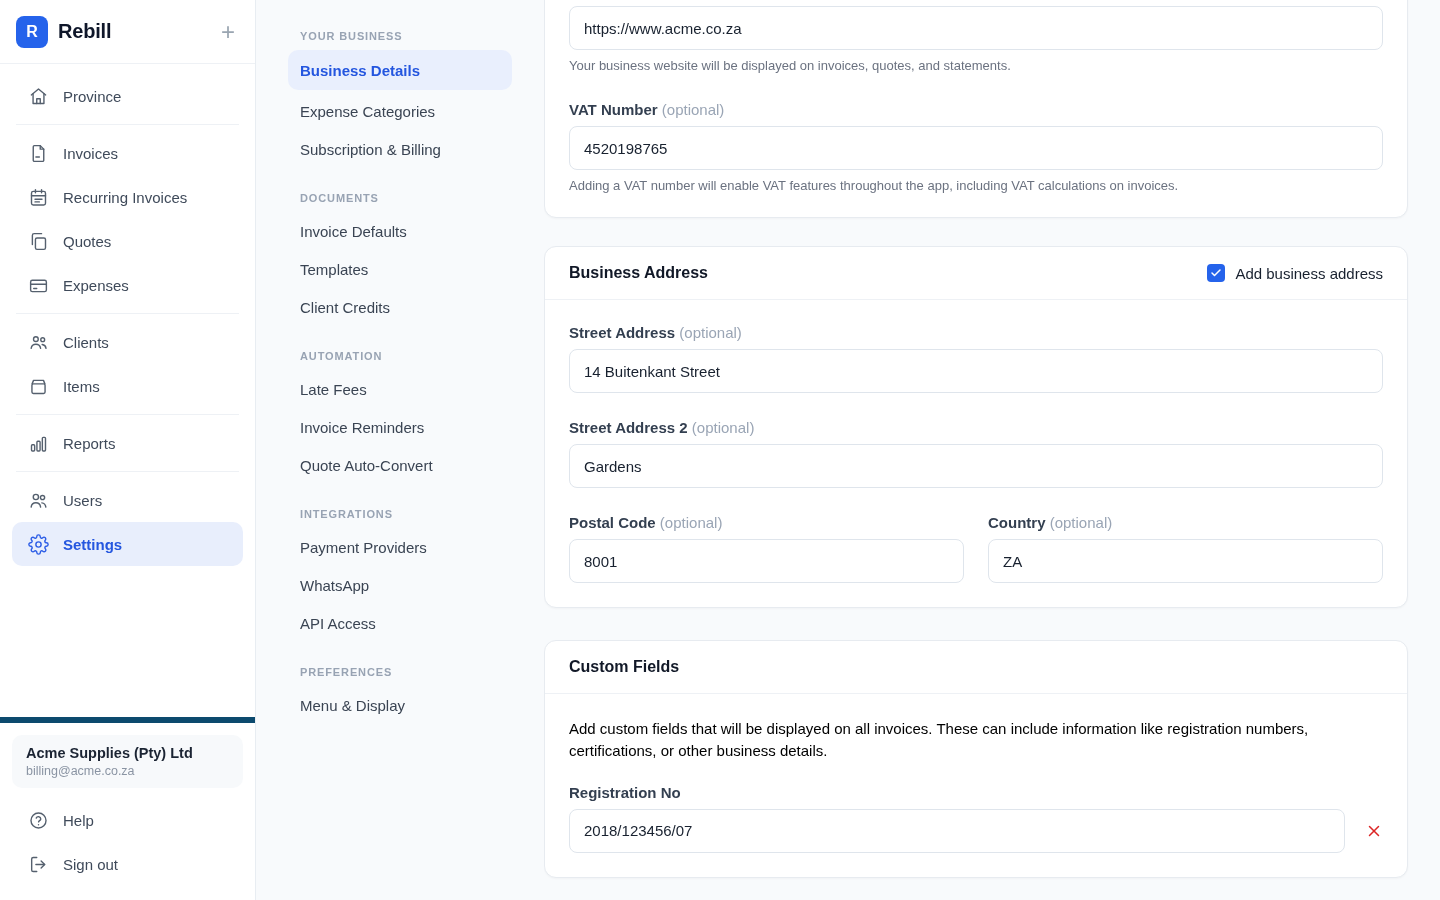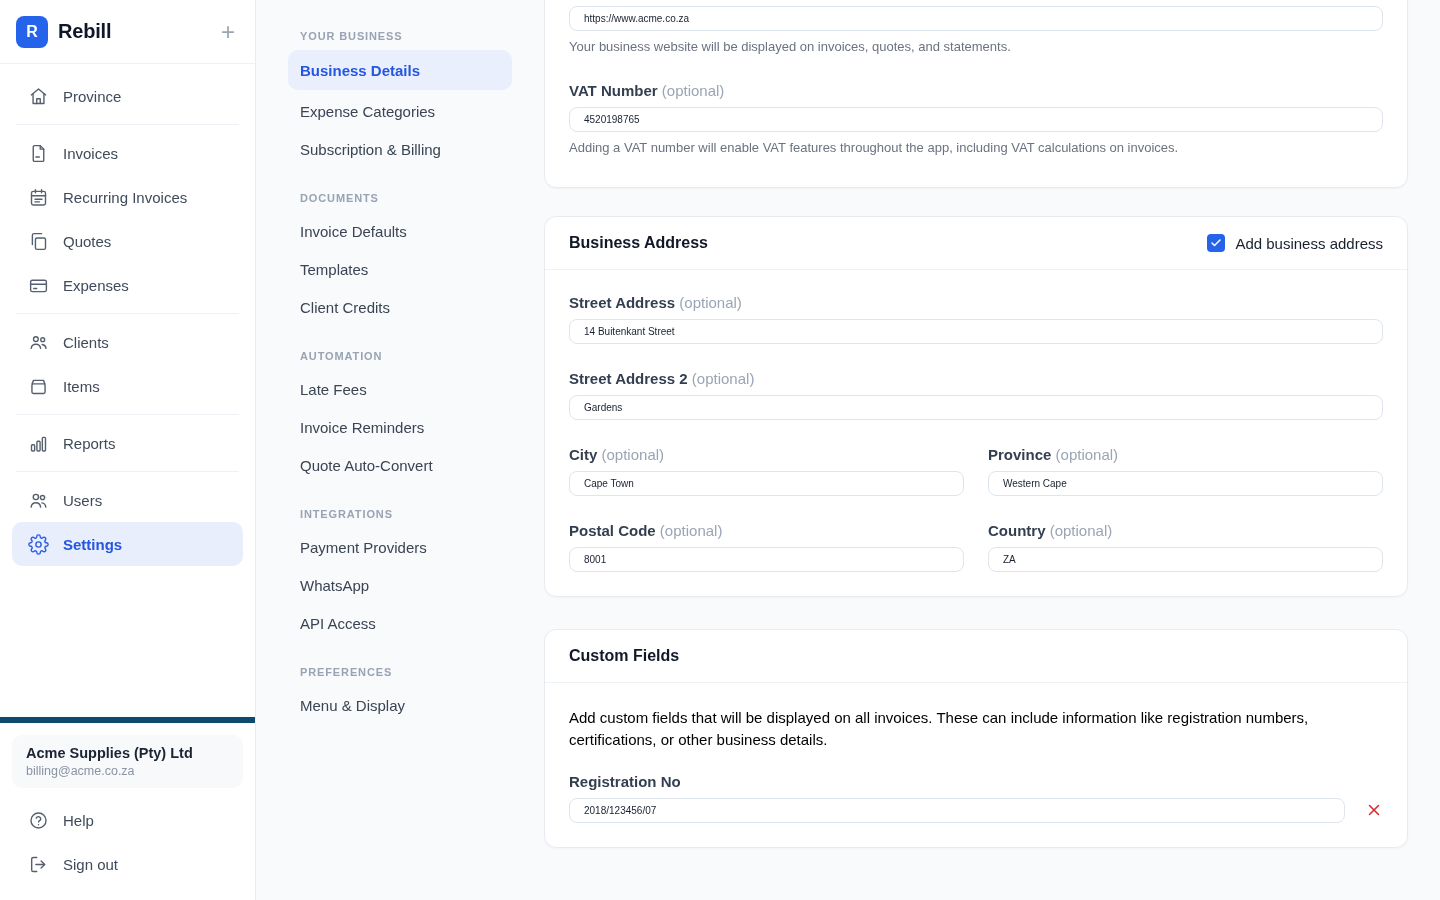--- a/index.html
+++ b/index.html
@@ -70,26 +70,26 @@
   .card-1 { margin-top:-19px; padding:24px; }
   .card-2 { margin-top:28px; }
   .card-3 { margin-top:32px; }
   .card-header {
     display:flex; align-items:center; justify-content:space-between;
     padding:17px 24px; border-bottom:1px solid #eef1f5;
   }
   .card-title { font-size:16px; font-weight:700; color:#111827; }
   .card-body { padding:24px; }
   .field { margin-bottom:26px; }
-  .field:last-child { margin-bottom:8px; }
+  .field:last-child { margin-bottom:0; }
   .field-label { display:block; font-size:15px; font-weight:600; color:#333f50; margin-bottom:8px; }
   .optional { font-weight:400; color:#9aa5b5; }
   .text-input {
-    width:100%; height:25px; border:1px solid #dfe5ec; border-radius:8px;
-    padding:0 14px; font-size:10px; color:#18212f;
+    width:100%; height:44px; border:1px solid #dfe5ec; border-radius:8px;
+    padding:0 14px; font-size:15px; color:#18212f;
     font-family:"Liberation Sans", sans-serif; background:#fff; outline:none;
   }
   .help-text { font-size:13px; color:#6b7280; margin-top:8px; }
   .vat-block { margin-top:28px; }
   .two-col { display:grid; grid-template-columns:1fr 1fr; gap:26px 24px; margin-bottom:26px; }
   .two-col:last-child { margin-bottom:0; }
   .checkbox-row { display:flex; align-items:center; gap:10px; cursor:pointer; }
   .checkbox {
     width:18px; height:18px; border-radius:4px; background:#2563eb;
     display:flex; align-items:center; justify-content:center; flex:none;
@@ -279,30 +279,20 @@
       </div>
     </div>
     <div class="card-body">
       <div class="field">
         <label class="field-label"><span>Street Address</span> <span class="optional">(optional)</span></label>
         <input class="text-input" type="text" value="14 Buitenkant Street" style="">
       </div>
       <div class="field">
         <label class="field-label"><span>Street Address 2</span> <span class="optional">(optional)</span></label>
         <input class="text-input" type="text" value="Gardens" style="">
-      </div>
-      <div class="two-col">
-        <div>
-          <label class="field-label"><span>City</span> <span class="optional">(optional)</span></label>
-          <input class="text-input" type="text" value="Cape Town" style="">
-        </div>
-        <div>
-          <label class="field-label"><span>Province</span> <span class="optional">(optional)</span></label>
-          <input class="text-input" type="text" value="Western Cape" style="">
-        </div>
       </div>
       <div class="two-col">
         <div>
           <label class="field-label"><span>Postal Code</span> <span class="optional">(optional)</span></label>
           <input class="text-input" type="text" value="8001" style="">
         </div>
         <div>
           <label class="field-label"><span>Country</span> <span class="optional">(optional)</span></label>
           <input class="text-input" type="text" value="ZA" style="">
         </div>

